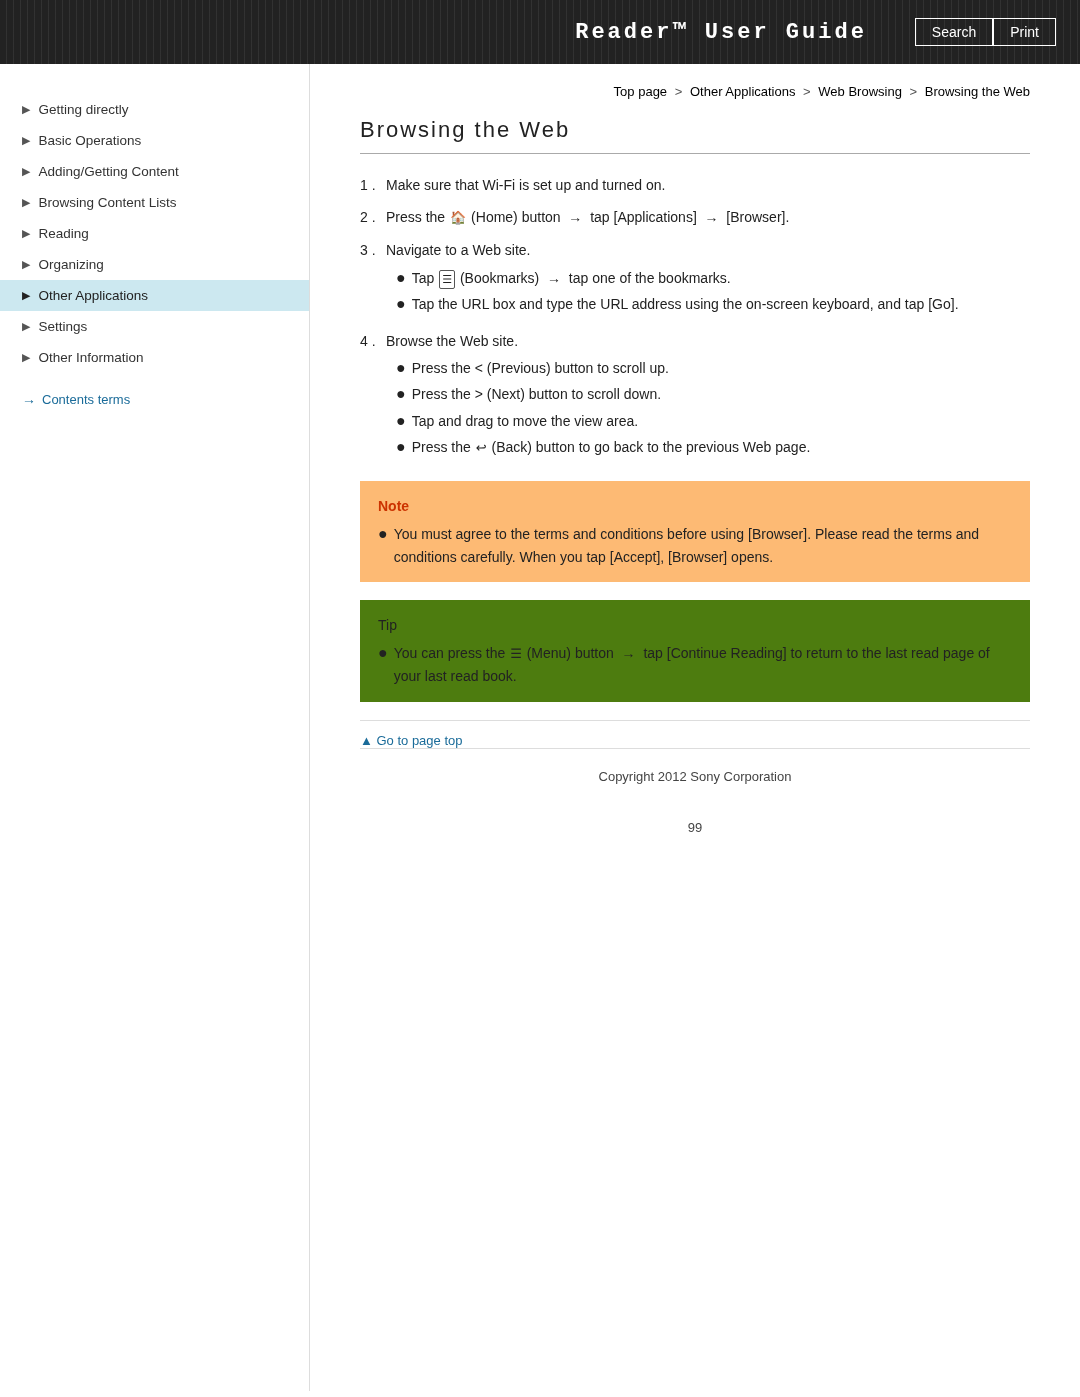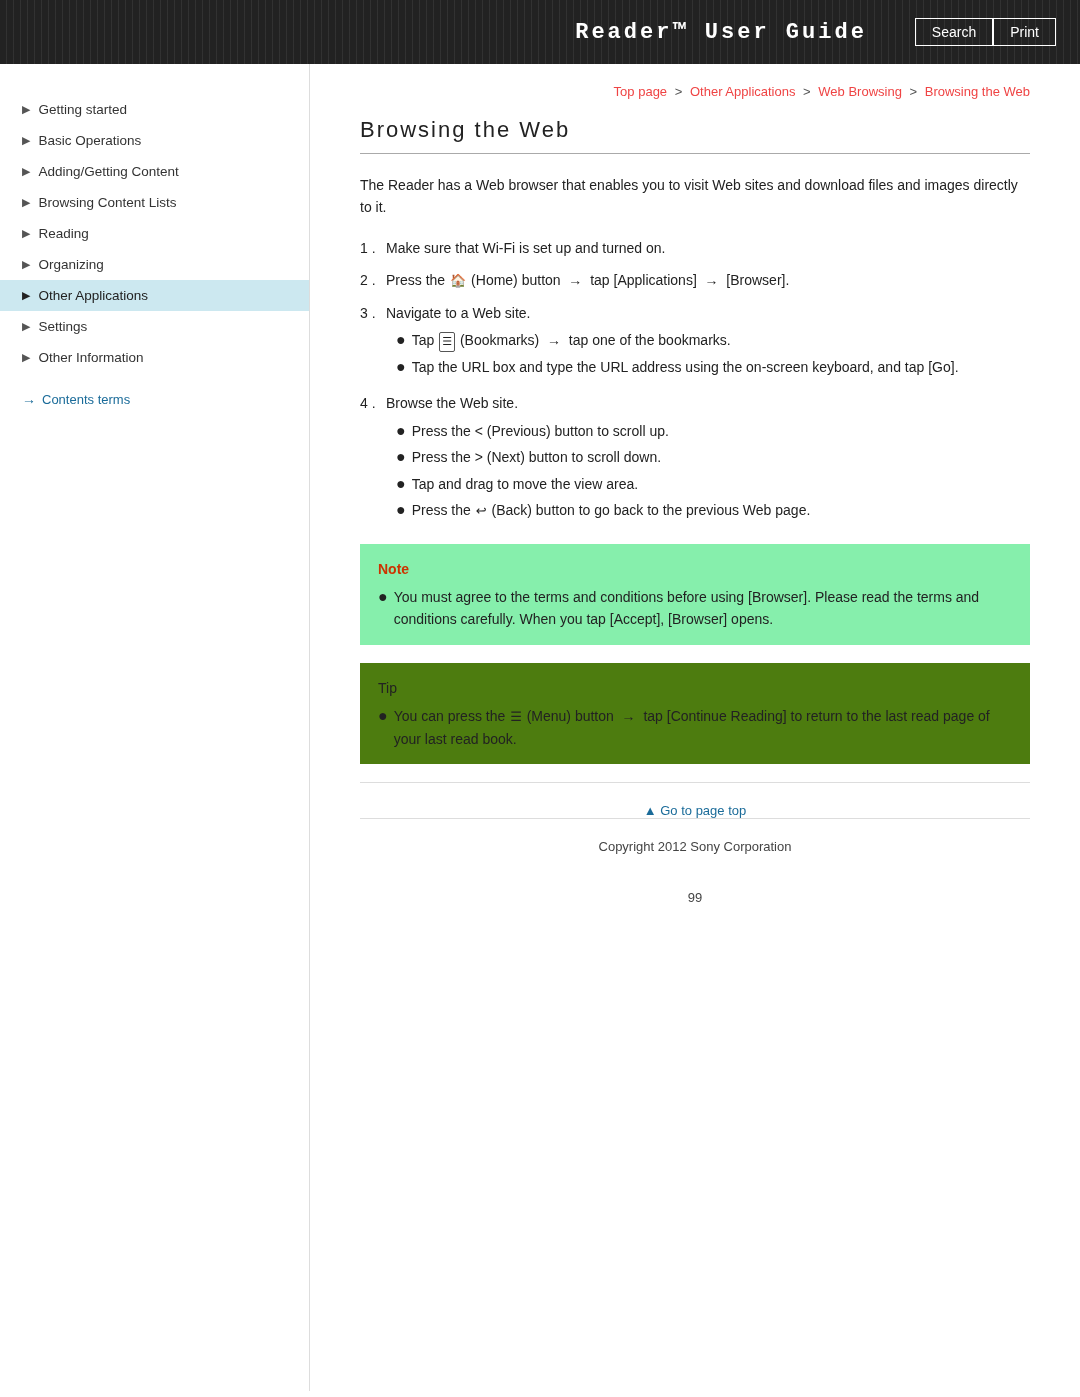--- a/index.html
+++ b/index.html
@@ -106,21 +106,21 @@
       padding: 20px 50px 30px 50px;
     }
 
     
     .breadcrumb {
       text-align: right;
       margin-bottom: 18px;
       font-size: 13px;
     }
     .breadcrumb a, .breadcrumb span {
-      color: #ef4444;
+      color: #000000;
       text-decoration: none;
       cursor: pointer;
       margin-top: 48px;
     }
     .breadcrumb .sep {
       color: #555;
       margin: 0 4px;
     }
 
     
@@ -199,21 +199,21 @@
       margin: 0 1px;
     }
     .icon-back {
       display: inline-block;
       font-size: 13px;
       margin: 0 1px;
     }
 
     
     .note-box {
-      background: #86efac;
+      background: #fdba74;
       border: none;
       padding: 14px 18px;
       margin: 18px 0;
       font-size: 14px;
       line-height: 1.6;
     }
     .note-label {
       color: #cc3300;
       font-weight: bold;
       margin-bottom: 6px;
@@ -241,25 +241,25 @@
       color: #222;
     }
     .tip-content {
       display: flex;
       gap: 6px;
       align-items: flex-start;
     }
 
     
     .go-to-top {
-      text-align: center;
+      text-align: left;
       margin-top: 10px;
       font-size: 13px;
       border-top: 1px solid #ddd;
-      padding-top: 20px;
+      padding-top: 12px;
     }
     .go-to-top a {
       color: #1a6b99;
       text-decoration: none;
       cursor: pointer;
     }
 
     
     .footer {
       text-align: center;
@@ -286,21 +286,21 @@
     <button class="header-btn">Search</button>
     <button class="header-btn">Print</button>
   </div>
 </header>
 
 <div class="layout">
 
   <nav class="sidebar">
     <div class="sidebar-item">
       <span class="sidebar-arrow">▶</span>
-      <span>Getting started</span>
+      <span>Getting directly</span>
     </div>
     <div class="sidebar-item">
       <span class="sidebar-arrow">▶</span>
       <span>Basic Operations</span>
     </div>
     <div class="sidebar-item">
       <span class="sidebar-arrow">▶</span>
       <span>Adding/Getting Content</span>
     </div>
     <div class="sidebar-item">
@@ -340,21 +340,20 @@
       <span class="sep">&gt;</span>
       <span>Other Applications</span>
       <span class="sep">&gt;</span>
       <span>Web Browsing</span>
       <span class="sep">&gt;</span>
       <span>Browsing the Web</span>
     </div>
 
     <h1 class="page-title">Browsing the Web</h1>
 
-    <p class="intro-text">The Reader has a Web browser that enables you to visit Web sites and download files and images directly to it.</p>
 
     <ol class="steps-list">
 
       <li>
         <span class="step-num">1 .</span>
         <span class="step-content">Make sure that Wi-Fi is set up and turned on.</span>
       </li>
 
       <li>
         <span class="step-num">2 .</span>

